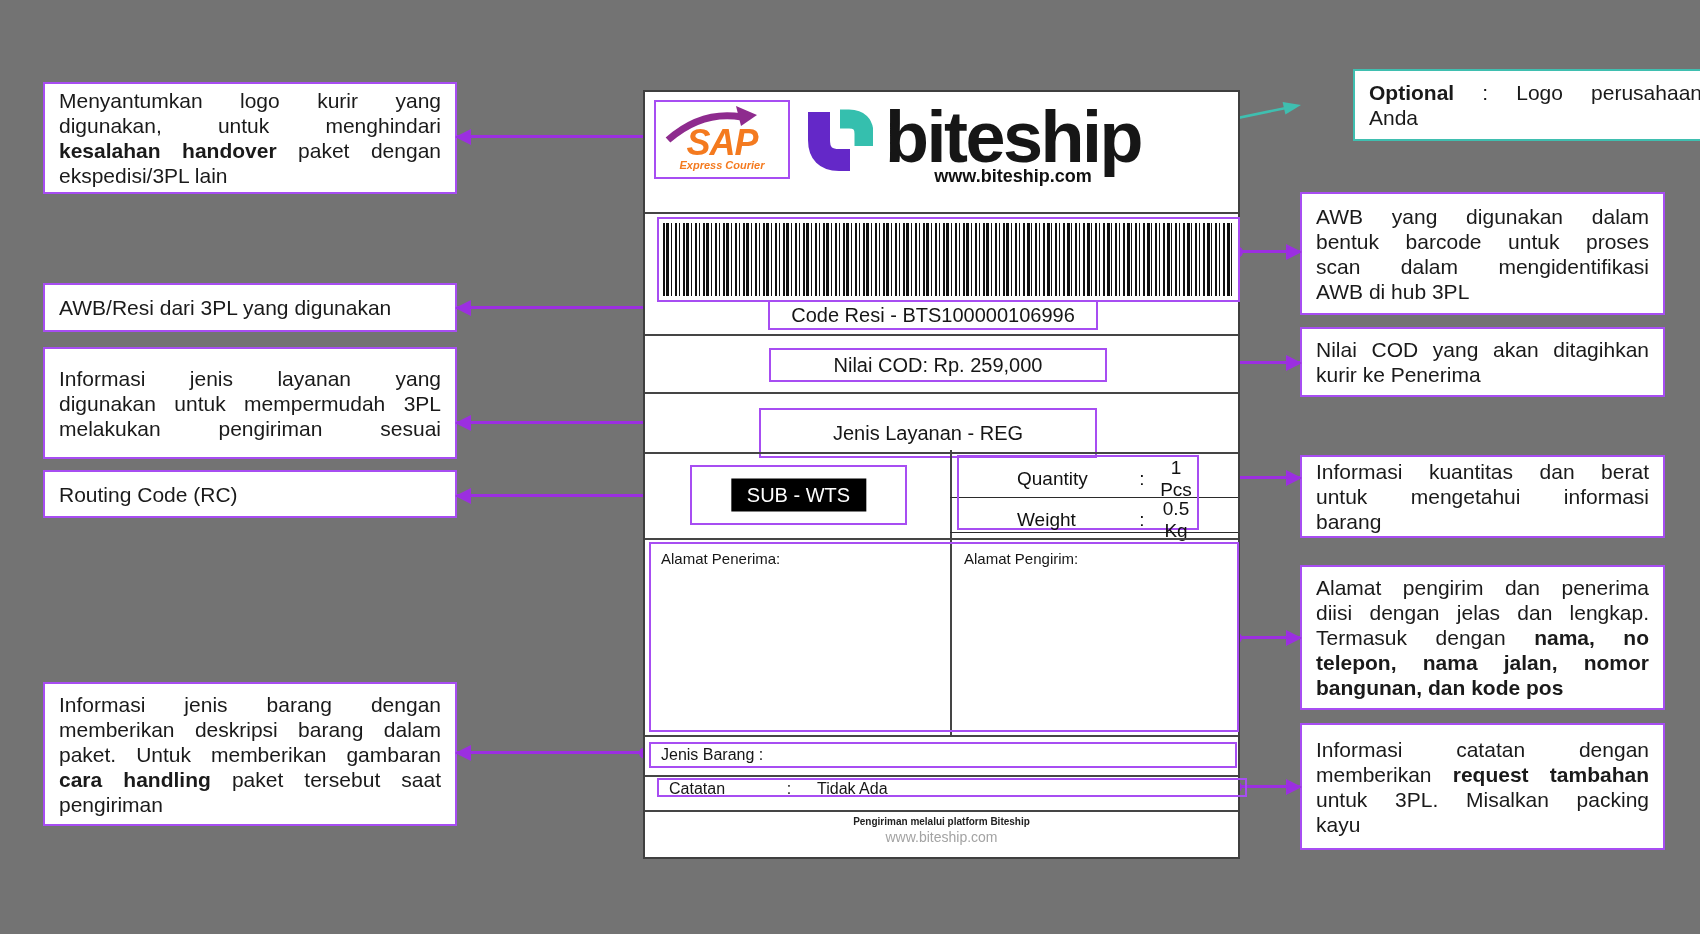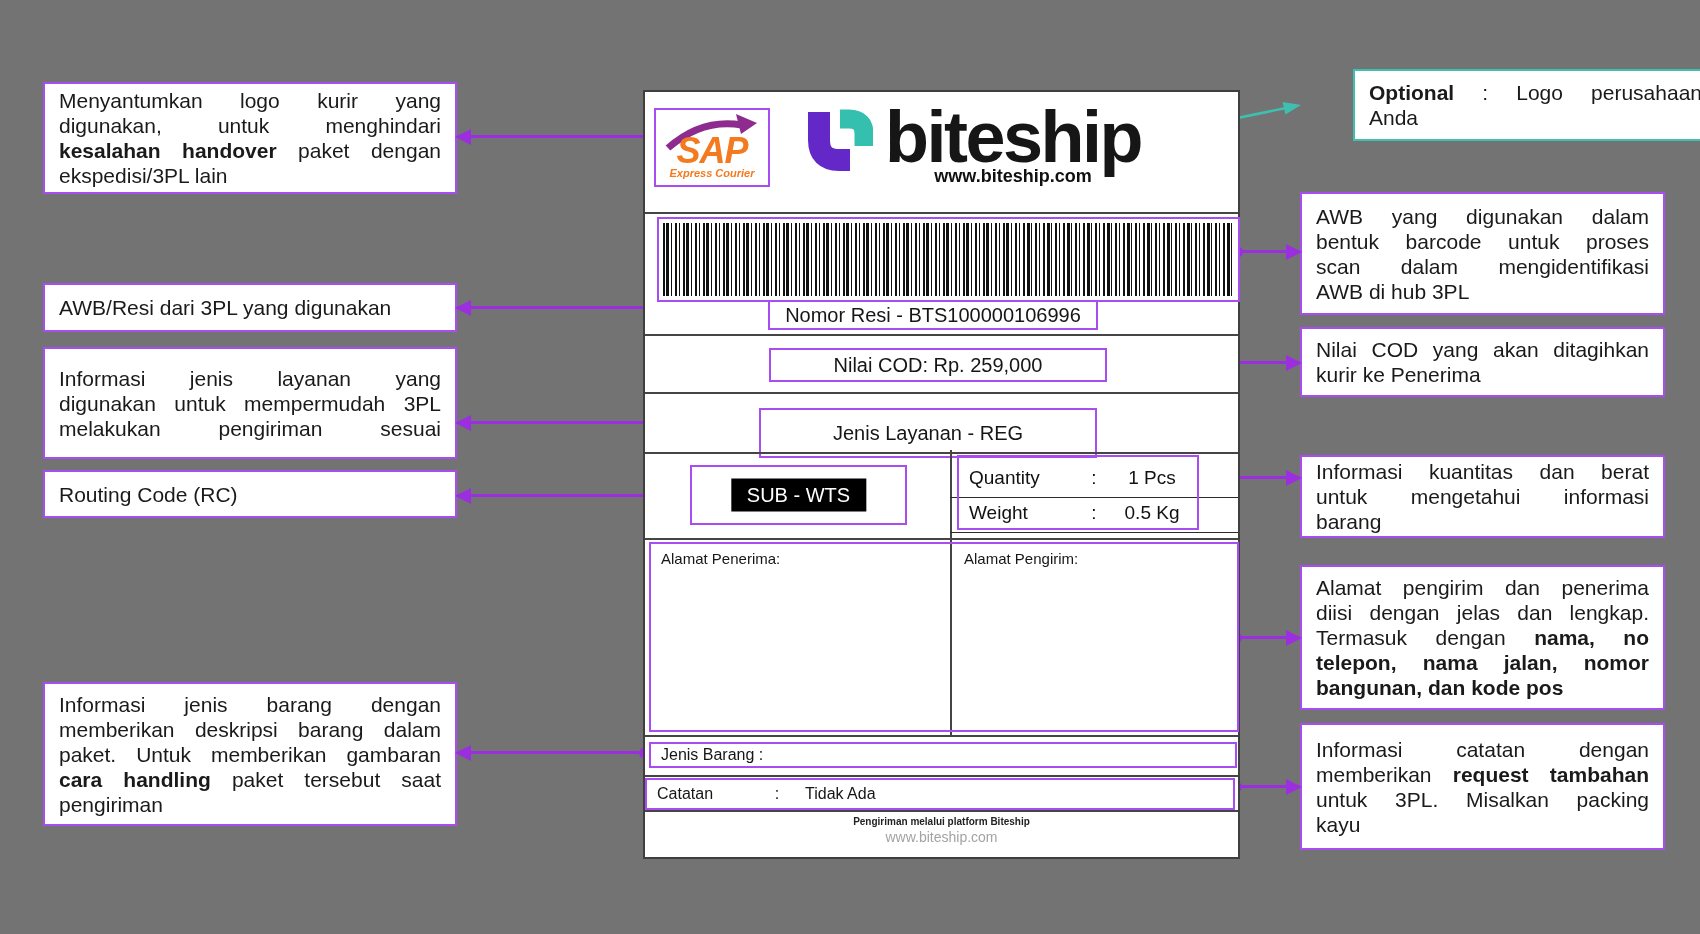--- a/index.html
+++ b/index.html
@@ -29,21 +29,21 @@
   
   .label{position:absolute;left:643px;top:90px;width:597px;height:769px;
          border:2px solid #3f3f3f;background:#fff;box-sizing:border-box;}
   .hline{position:absolute;left:0;width:100%;height:2px;background:#454545;}
   .hline.short{left:305px;width:288px;height:1px;background:#2b2b2b;}
   .vline{position:absolute;left:305px;top:358px;width:2px;height:285px;background:#454545;}
   .pbox{position:absolute;border:2px solid #a74df2;box-sizing:border-box;}
   .cbox{display:flex;align-items:center;justify-content:center;font-size:20px;background:#fff;color:#161616;}
 
   
-  .sap-box{position:absolute;left:9px;top:8px;width:116px;height:79px;border:2px solid #a74df2;box-sizing:border-box;background:#fff;margin-top:8px;}
+  .sap-box{position:absolute;left:9px;top:8px;width:136px;height:79px;border:2px solid #a74df2;box-sizing:border-box;background:#fff;}
   .sap-name{position:absolute;left:0;top:20px;width:100%;text-align:center;font-size:36px;font-weight:bold;font-style:italic;color:#f47a1f;letter-spacing:-1px;}
   .sap-tag{position:absolute;left:0;bottom:6px;width:100%;text-align:center;font-size:11px;font-style:italic;font-weight:bold;color:#f47a1f;}
 
   
   .bs-logo{position:absolute;left:158px;top:16px;display:flex;align-items:flex-start;}
   .bs-text{margin-left:12px;}
   .bs-name{font-size:72px;line-height:58px;font-weight:bold;letter-spacing:-2.5px;color:#161616;}
   .bs-web{font-size:18px;font-weight:bold;color:#101010;text-align:center;margin-top:0;}
 
   
@@ -52,21 +52,21 @@
       #101010 0 2px,#fff 2px 3.5px,#101010 3.5px 6.5px,#fff 6.5px 8px,
       #101010 8px 9px,#fff 9px 12.5px,#101010 12.5px 14.5px,#fff 14.5px 16px,
       #101010 16px 17px,#fff 17px 20px);}
 
   
   .routing-black{position:absolute;left:50%;top:50%;transform:translate(-50%,-50%);
     background:#000;color:#fff;font-size:20px;padding:5px 16px;white-space:nowrap;}
 
   
   .qrow{display:grid;grid-template-columns:112px 26px 1fr;align-items:center;
-        padding-left:10px;font-size:19px;color:#111;box-sizing:border-box;}
+        padding-left:10px;font-size:19px;color:#111;box-sizing:border-box;margin-left:48px;}
   .qrow .colon{text-align:center;}
   .qrow .val{text-align:center;}
 
   .addr-label{position:absolute;font-size:15px;color:#161616;}
   .jb-text{position:absolute;left:10px;top:0;height:100%;display:flex;align-items:center;font-size:16px;color:#161616;}
   .cat-grid{position:absolute;left:10px;top:0;height:100%;width:420px;display:grid;
             grid-template-columns:92px 56px auto;align-items:center;font-size:16px;color:#161616;}
   .footer{position:absolute;top:724px;width:100%;text-align:center;}
   .f1{font-size:10px;font-weight:bold;color:#222;}
   .f2{font-size:14px;color:#a3a3a3;margin-top:2px;}
@@ -212,21 +212,21 @@
         <div class="bs-web">www.biteship.com</div>
       </div>
     </div>
 
     <div class="hline" style="top:120px"></div>
 
     <div class="pbox" style="left:12px;top:125px;width:583px;height:85px">
       <div class="barcode"></div>
     </div>
     <div class="pbox cbox" style="left:123px;top:208px;width:330px;height:30px">
-      <span>Nomor Resi - BTS100000106996</span>
+      <span>Code Resi - BTS100000106996</span>
     </div>
 
     <div class="hline" style="top:242px"></div>
 
     <div class="pbox cbox" style="left:124px;top:256px;width:338px;height:34px">
       <span>Nilai COD: Rp. 259,000</span>
     </div>
 
     <div class="hline" style="top:300px"></div>
 
@@ -263,21 +263,21 @@
     <div class="addr-label" style="left:319px;top:458px">Alamat Pengirim:</div>
 
     <div class="hline" style="top:643px"></div>
 
     <div class="pbox" style="left:4px;top:650px;width:588px;height:26px">
       <div class="jb-text">Jenis Barang :</div>
     </div>
 
     <div class="hline" style="top:683px"></div>
 
-    <div class="pbox" style="left:0;top:686px;width:590px;height:32px">
+    <div class="pbox" style="left:12px;top:686px;width:590px;height:19px">
       <div class="cat-grid">
         <span>Catatan</span>
         <span style="text-align:center">:</span>
         <span>Tidak Ada</span>
       </div>
     </div>
 
     <div class="hline" style="top:718px"></div>
 
     <div class="footer">

